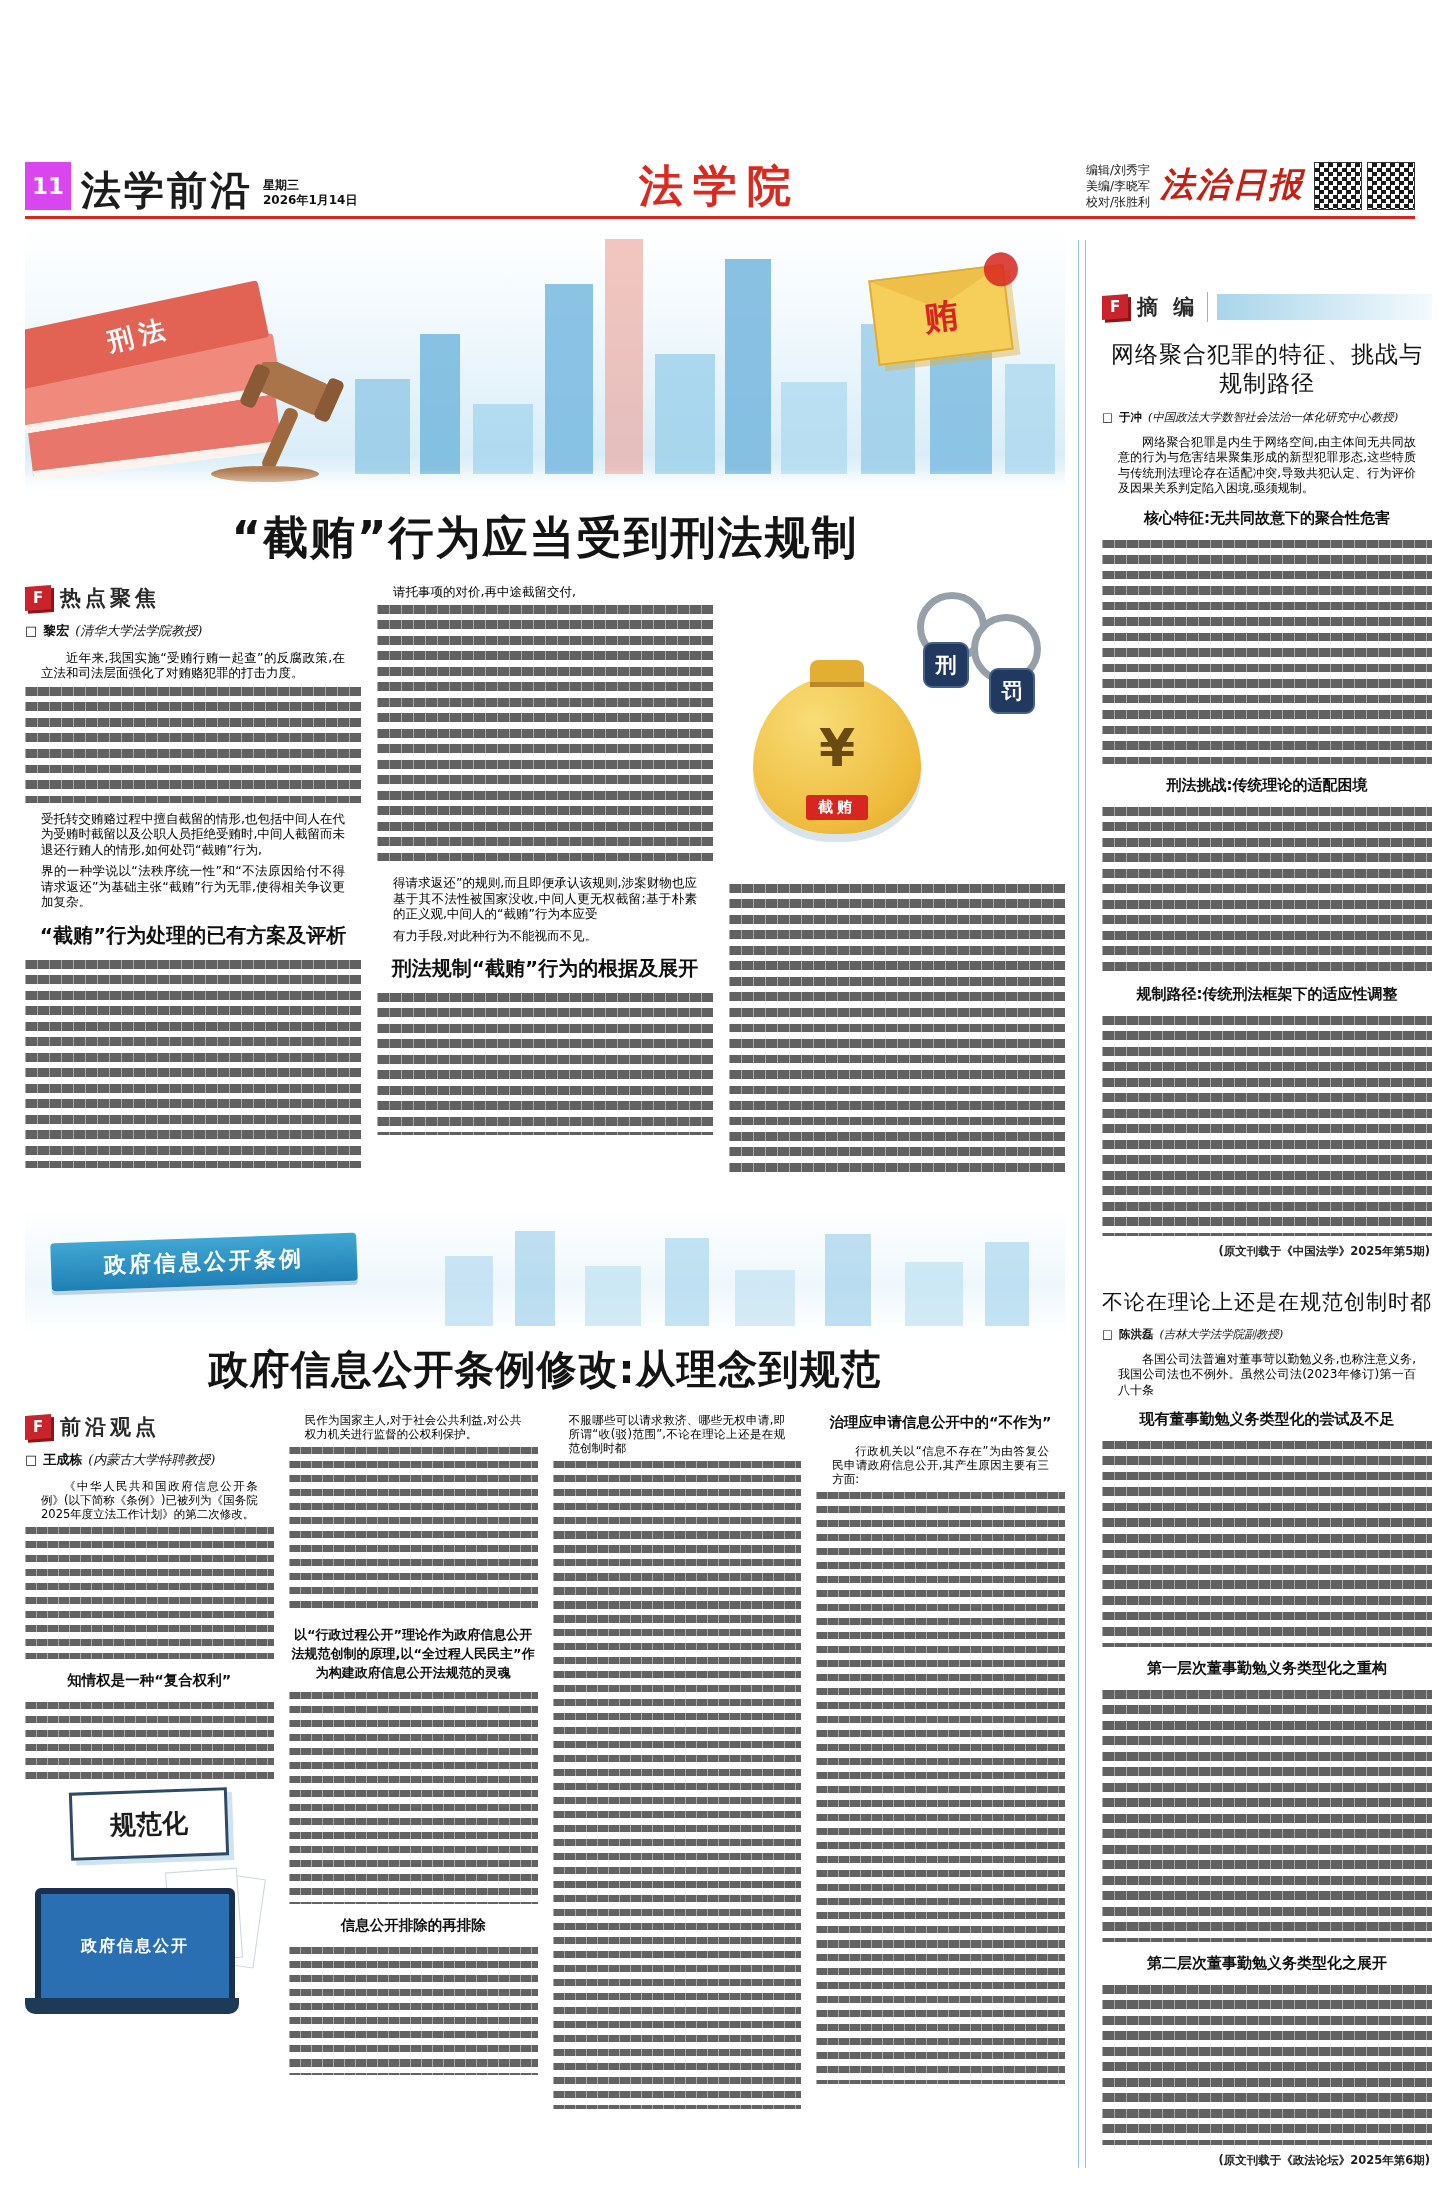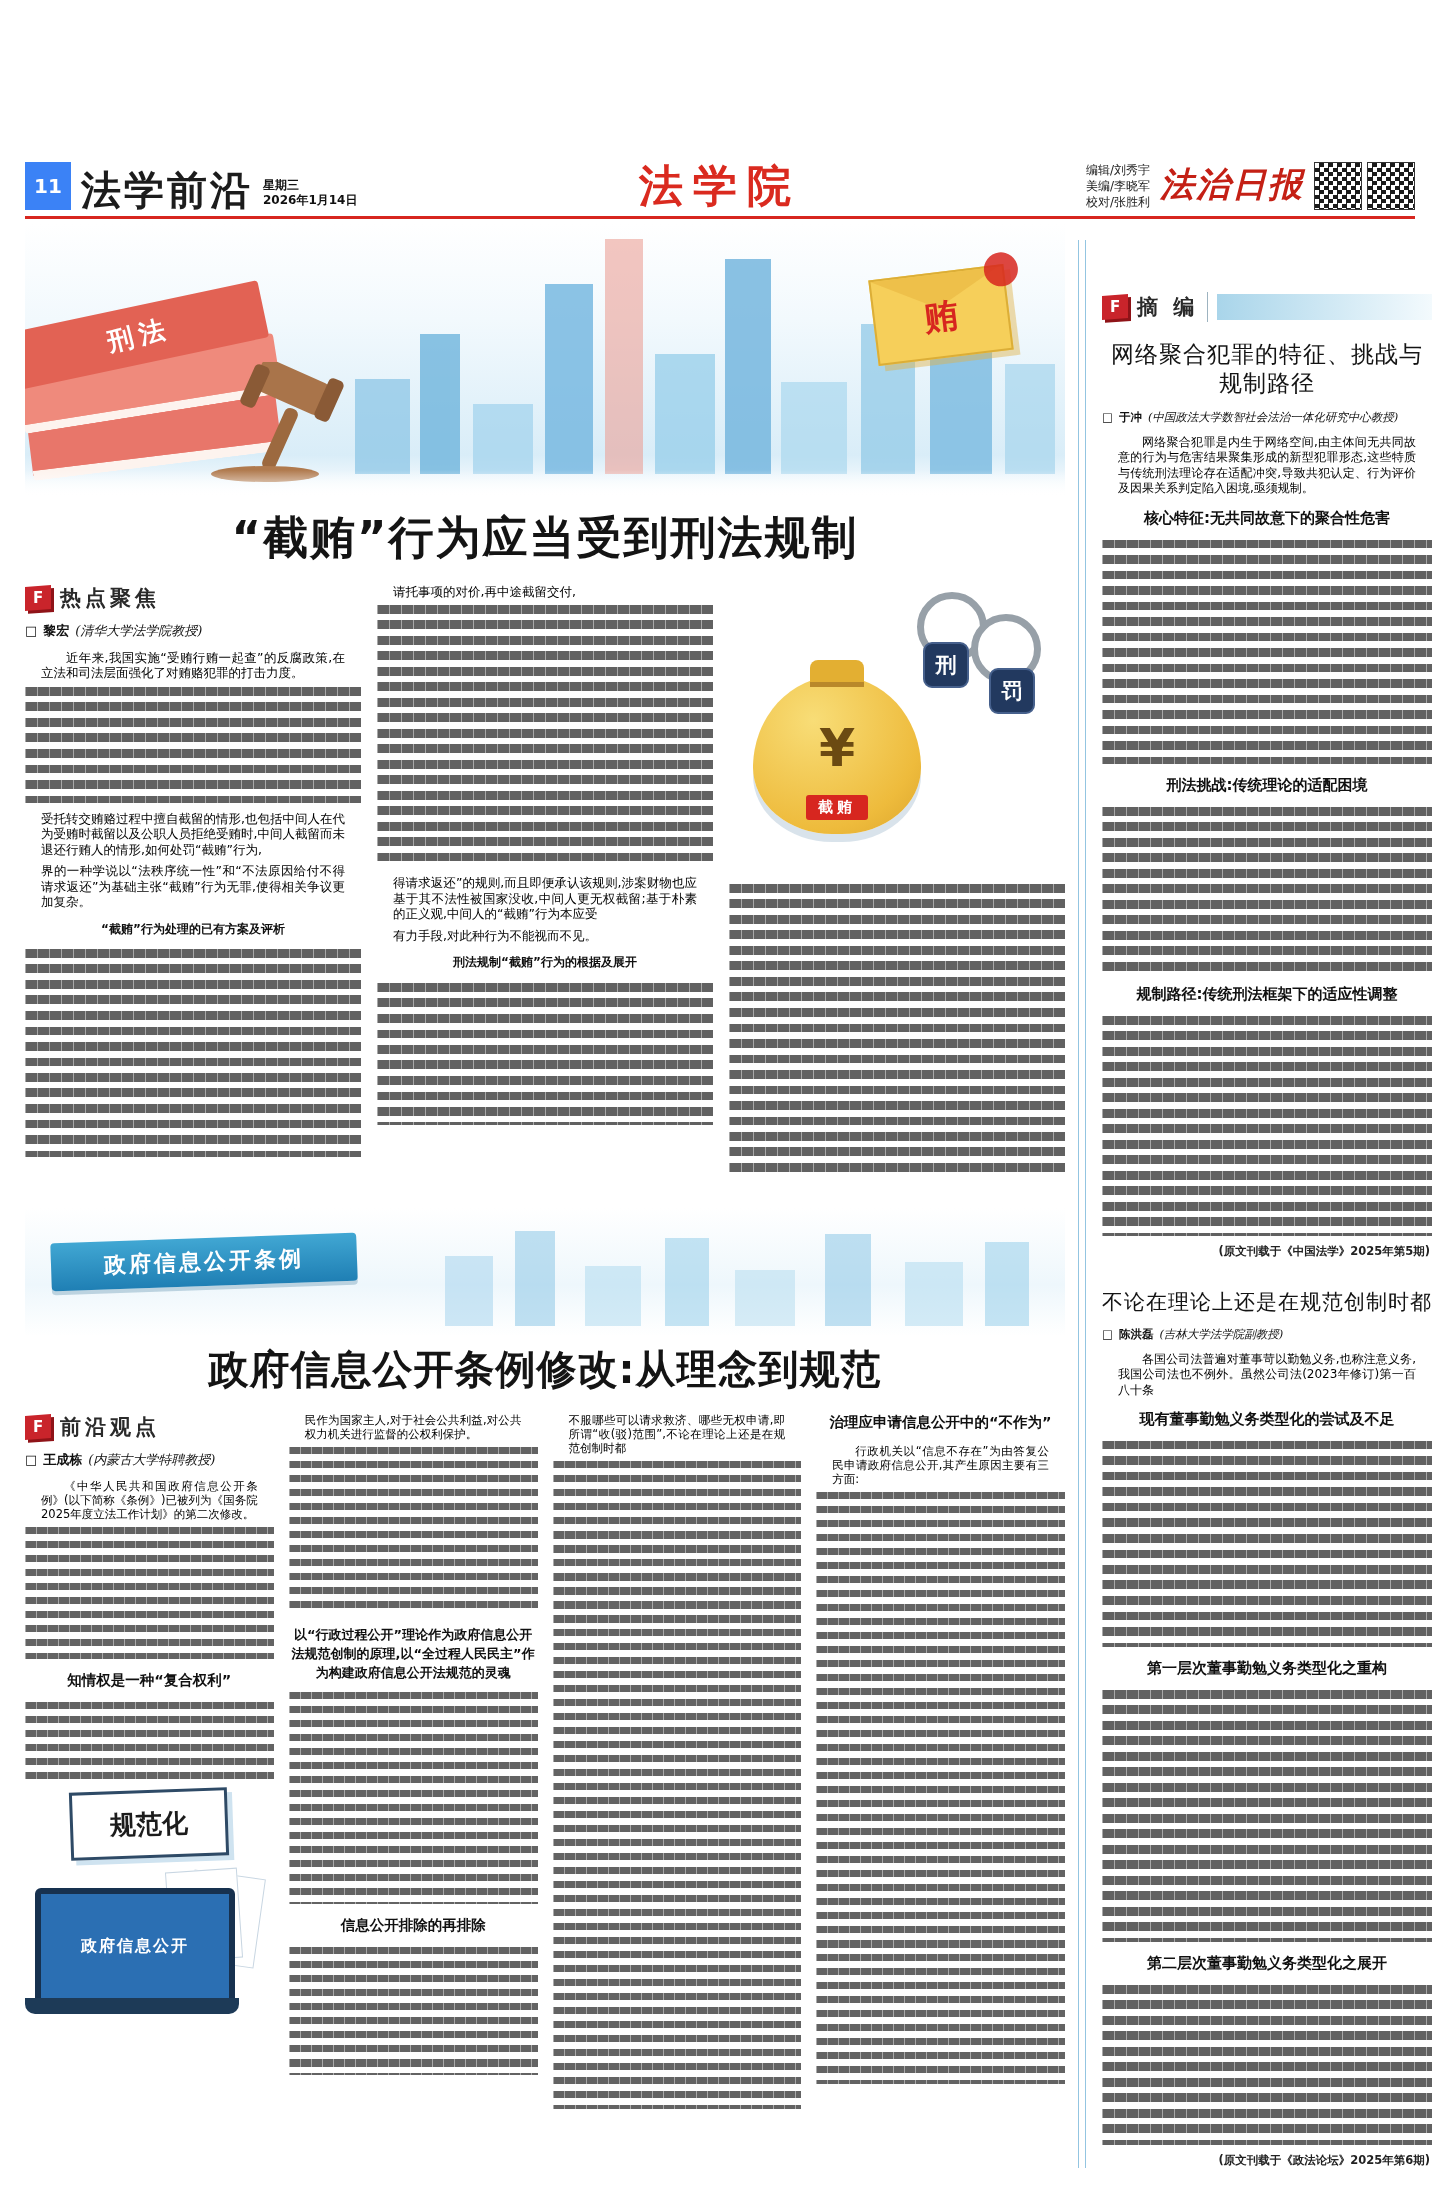--- a/index.html
+++ b/index.html
@@ -2,21 +2,21 @@
 <html><head>
 <meta charset="utf-8">
 <style>
   html,body{margin:0;padding:0;background:#e9e9e9;}
   .page{position:relative;width:1440px;height:2188px;background:#ffffff;overflow:hidden;
         font-family:"DejaVu Sans",sans-serif;color:#222;}
   
   .hdr{position:absolute;left:25px;top:140px;width:1390px;height:76px;
        border-bottom:3px solid #d7261f;display:flex;align-items:flex-end;}
   .hleft{display:flex;align-items:flex-end;gap:10px;padding-bottom:6px;}
-  .pnum{width:46px;height:48px;background:#3b82f6;color:#fff;font-size:20px;font-weight:800;
+  .pnum{width:46px;height:48px;background:#d946ef;color:#fff;font-size:23px;font-weight:800;
         display:grid;place-items:center;}
   .sect{font-size:40px;font-weight:800;color:#1c1c1c;letter-spacing:3px;line-height:1;}
   .dateblock{font-size:12px;line-height:15px;color:#111;font-weight:600;padding-bottom:2px;}
   .ptitle{position:absolute;left:50%;transform:translateX(-50%);bottom:8px;
           font-size:44px;font-weight:800;color:#da2a1f;letter-spacing:10px;line-height:1;margin-top:8px;}
   .hright{position:absolute;right:0;bottom:6px;display:flex;align-items:flex-end;gap:10px;}
   .editors{font-size:12px;line-height:16px;color:#222;}
   .masthead{font-size:34px;font-weight:800;font-style:italic;color:#c42015;
             font-family:"DejaVu Serif",serif;letter-spacing:2px;padding-bottom:2px;}
   .qrwrap{display:flex;gap:5px;}
@@ -59,21 +59,21 @@
   .cube{position:relative;width:26px;height:24px;background:#c9242b;display:grid;place-items:center;
         transform:skewY(-4deg);box-shadow:3px 3px 0 #8f1318;}
   .cube b{color:#fff;font-size:15px;font-weight:800;transform:skewY(4deg);}
   .kicktext{font-size:21px;font-weight:700;color:#2a2a2a;letter-spacing:4px;}
   .author{margin:2px 0 10px;font-family:"DejaVu Serif",serif;font-size:13px;color:#111;}
   .author .mk{margin-right:6px;}
   .author b{font-weight:800;margin-right:6px;}
   .author i{font-style:italic;}
   p.body{margin:0 16px 6px;font-size:12.5px;line-height:15.5px;text-align:justify;color:#000000;text-indent:2em;}
   p.body.noind{text-indent:0;}
-  .subhead{margin:12px 4px;text-align:center;font-size:12px;font-weight:800;color:#101010;line-height:1.3;}
+  .subhead{margin:12px 4px;text-align:center;font-size:20px;font-weight:800;color:#101010;line-height:1.3;}
   .greek{margin:2px 0 8px;opacity:.82;
     background-image:
       repeating-linear-gradient(90deg,rgba(255,255,255,.45) 0 1px,transparent 1px 12px),
       repeating-linear-gradient(180deg,#3f3f3f 0 8.5px,#ffffff 8.5px 15.5px);}
   .greek.s{background-image:
       repeating-linear-gradient(90deg,rgba(255,255,255,.45) 0 1px,transparent 1px 11px),
       repeating-linear-gradient(180deg,#424242 0 7.5px,#ffffff 7.5px 14px);}
   
   .moneybag{position:relative;height:292px;margin-bottom:8px;}
   .cuff{position:absolute;width:56px;height:56px;border:7px solid #97a0a8;border-radius:50%;background:#fff;}

